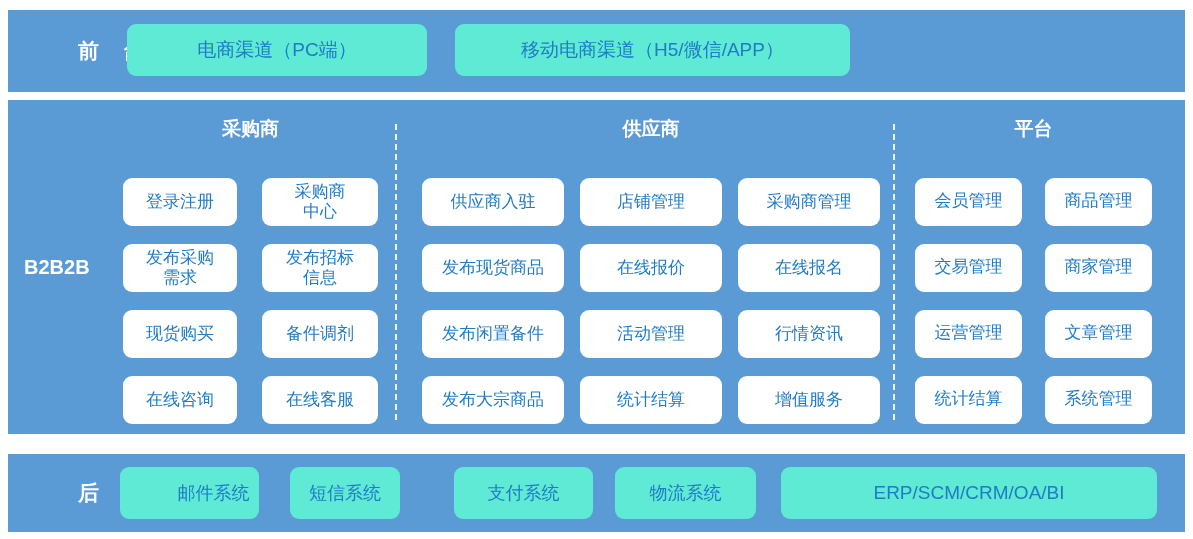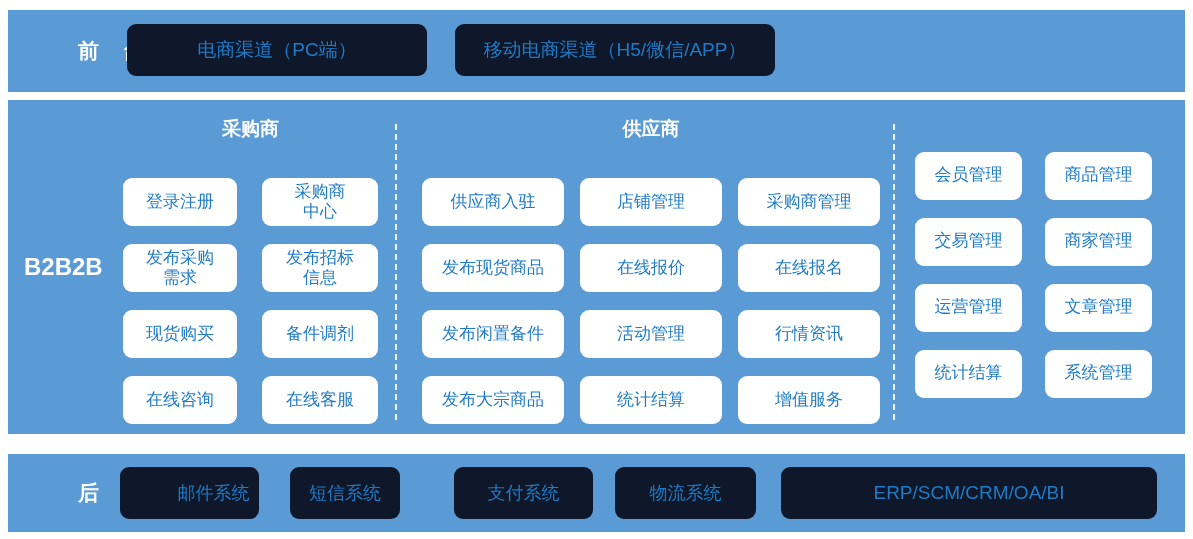--- a/index.html
+++ b/index.html
@@ -35,35 +35,35 @@
     color: #fff; font-weight: bold;
     font-size: 21px; letter-spacing: 9px;
     white-space: pre;
     margin-left: 40px;
   }
 
   .b2b2b-label {
     position: absolute;
     left: 16px; top: 0; bottom: 0;
     display: flex; align-items: center;
-    color: #fff; font-weight: bold; font-size: 24px;
+    color: #fff; font-weight: bold; font-size: 20px;
   }
 
   .wbox {
     position: absolute;
-    background: #0f172a;
+    background: #5eead4;
     border-radius: 9px;
     display: flex; align-items: center; justify-content: center;
     color: var(--text-blue, #1F7BC5);
     text-align: center;
     white-space: pre-line;
     line-height: 1.15;
   }
   .b1-box1 { left: 119px; top: 14px; width: 300px; height: 52px; font-size: 19px; }
-  .b1-box2 { left: 447px; top: 14px; width: 320px; height: 52px; font-size: 19px; }
+  .b1-box2 { left: 447px; top: 14px; width: 395px; height: 52px; font-size: 19px; }
 
   .column { position: absolute; top: 16px; }
   .column-1 { left: 115px; width: 255px; }
   .column-2 { left: 414px; width: 458px; }
   .column-3 { left: 907px; width: 237px; }
 
   .col-header {
     color: #fff; font-weight: bold; font-size: 19px;
     text-align: center; height: 26px; line-height: 26px;
   }
@@ -145,20 +145,21 @@
         <div class="gbox">发布闲置备件</div>
         <div class="gbox">活动管理</div>
         <div class="gbox">行情资讯</div>
         <div class="gbox">发布大宗商品</div>
         <div class="gbox">统计结算</div>
         <div class="gbox">增值服务</div>
       </div>
     </div>
 
     <div class="column column-3">
+      <div class="col-header">平台</div>
       <div class="grid grid-2b">
         <div class="gbox">会员管理</div>
         <div class="gbox">商品管理</div>
         <div class="gbox">交易管理</div>
         <div class="gbox">商家管理</div>
         <div class="gbox">运营管理</div>
         <div class="gbox">文章管理</div>
         <div class="gbox">统计结算</div>
         <div class="gbox">系统管理</div>
       </div>

